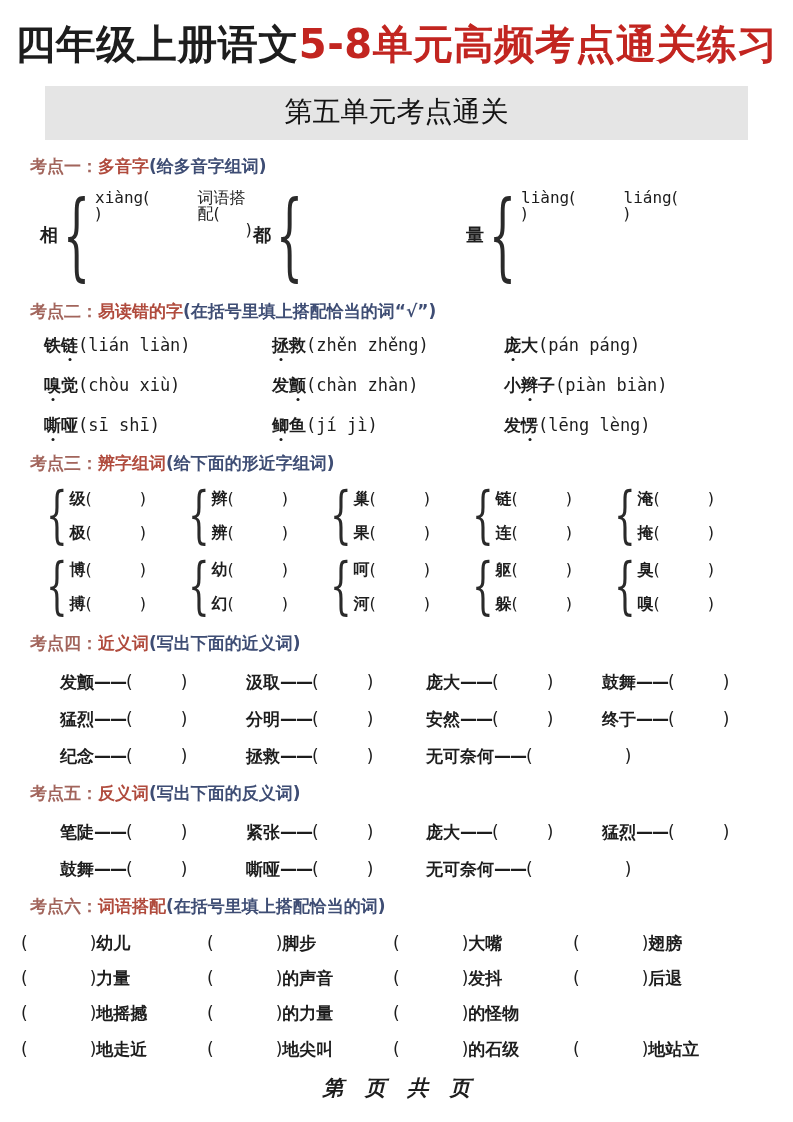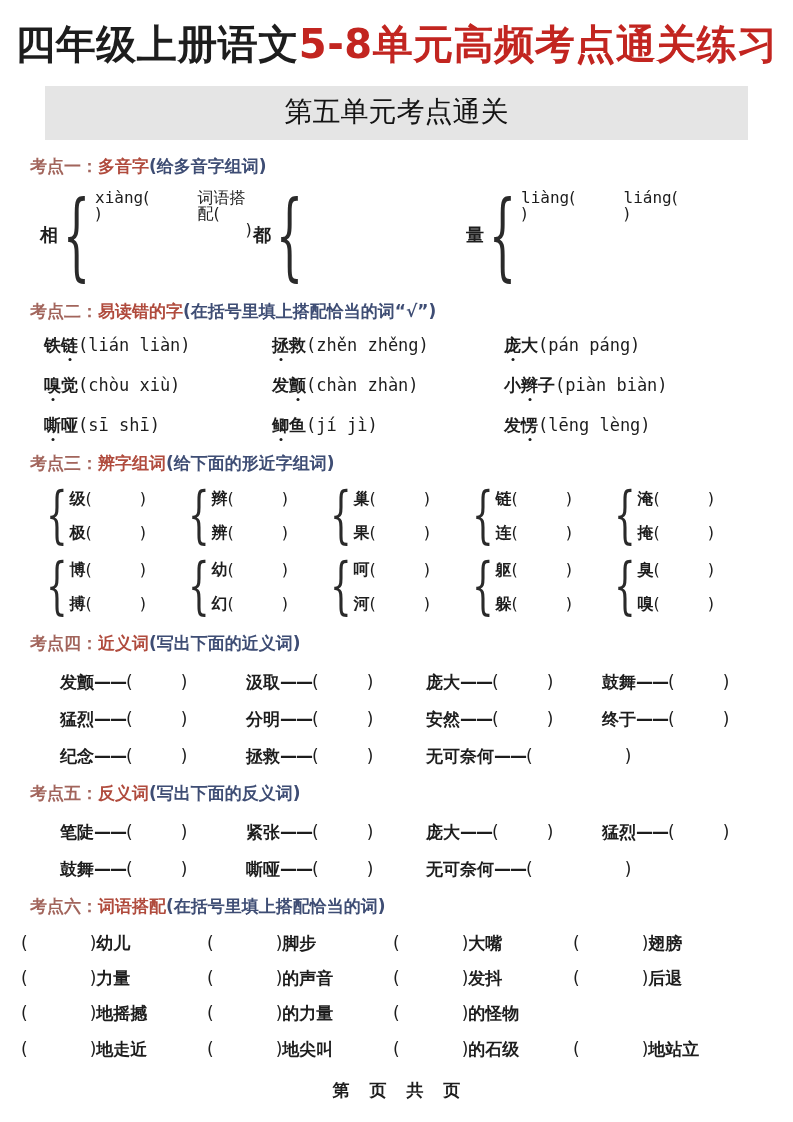--- a/index.html
+++ b/index.html
@@ -49,21 +49,21 @@
   .s3-lines{display:flex;flex-direction:column;gap:15px;}
   .s3-line{font-size:16px;line-height:1.2;}
   
   .wrow{display:flex;padding-left:60px;margin-top:15px;font-size:17px;line-height:1.3;}
   .w1{width:186px;}.w2{width:180px;}.w3{width:176px;}.wlast{flex:1;}
   
   .prow{display:flex;padding-left:21px;margin-top:13px;font-size:17px;line-height:1.3;}
   .p1{width:186px;}.p2{width:186px;}.p3{width:180px;}.plast{flex:1;}
   
   .footer{position:absolute;bottom:20px;left:0;width:100%;text-align:center;
-    font-size:17px;font-weight:600;word-spacing:14px;}
+    font-size:21px;font-weight:600;word-spacing:14px;font-style:italic;}
 </style>
 </head>
 <body>
 
 <div class="page">
 
   <div class="title">
     <span>四年级上册语文</span><span class="t-red">5-8单元高频考点通关练习</span>
   </div>
 

